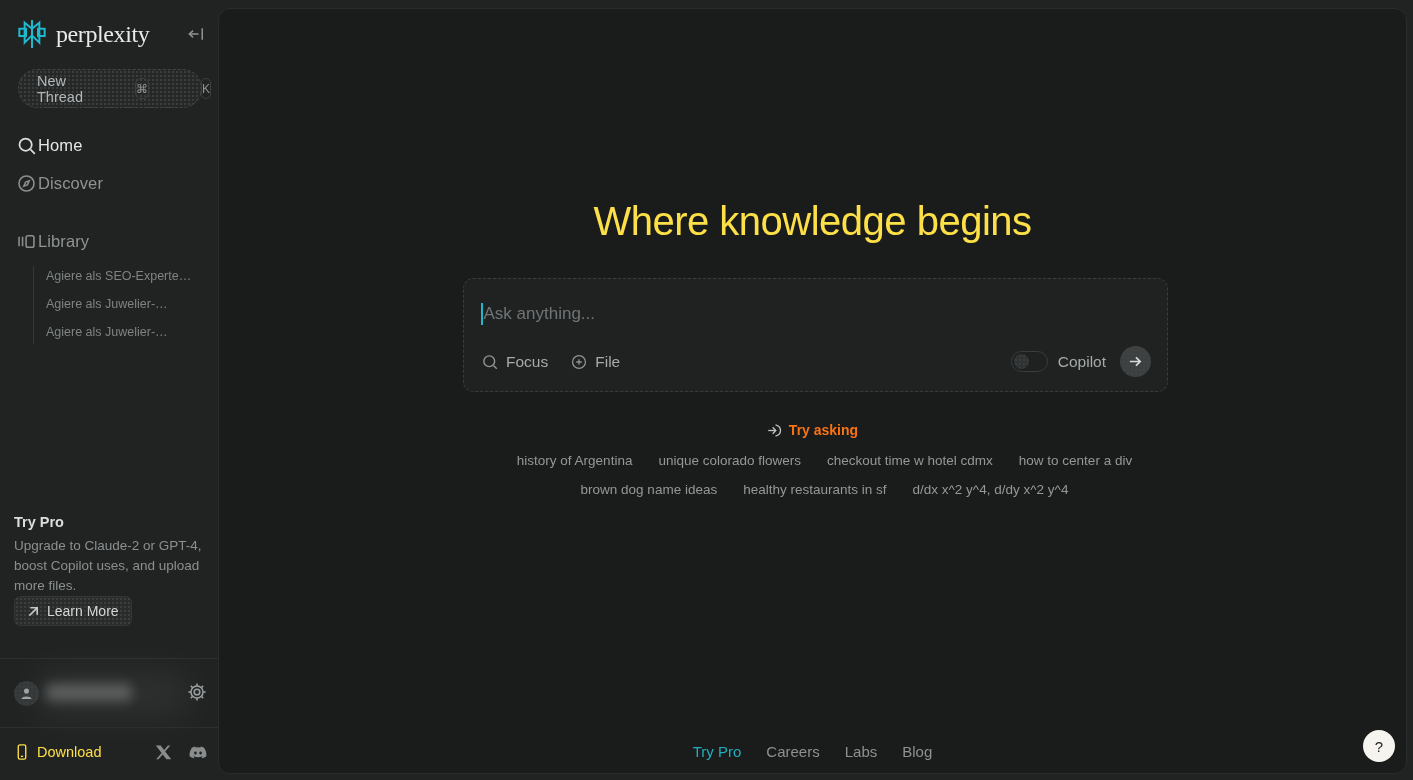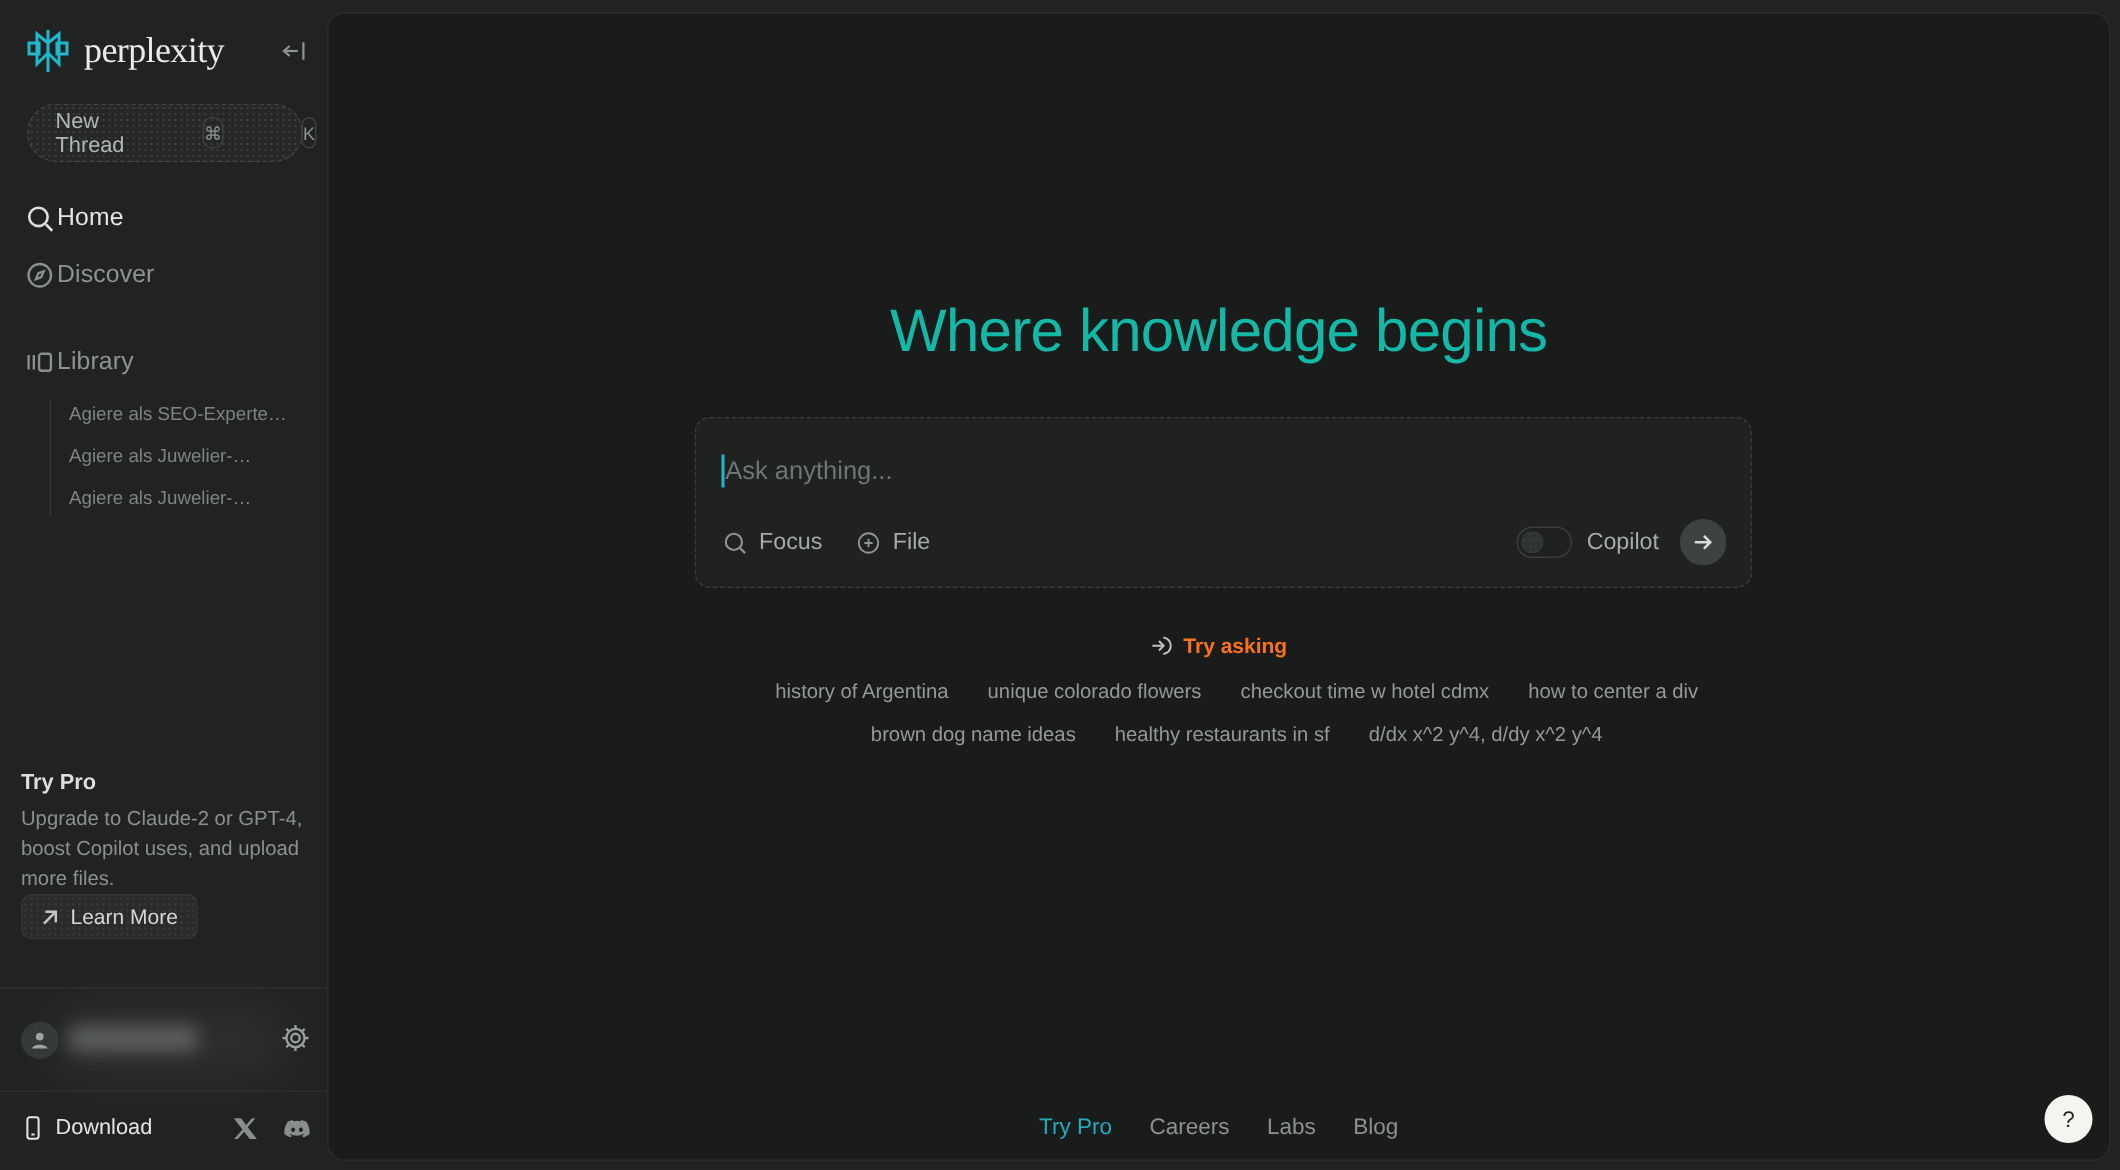--- a/index.html
+++ b/index.html
@@ -49,32 +49,32 @@
 
   .user-row { position:absolute; left:0; top:659px; width:218px; height:68px; }
   .avatar { position:absolute; left:14px; top:22px; width:25px; height:25px; border-radius:50%; background-color:#353838;
     color:#9fa3a3; display:flex; align-items:center; justify-content:center; }
   .avatar svg { width:17px; height:17px; }
   .name-blur { position:absolute; left:46px; top:25px; width:86px; height:17px; border-radius:5px; background:#6e7070; filter:blur(6px); opacity:0.75; }
   .name-halo { position:absolute; left:38px; top:12px; width:150px; height:46px; border-radius:14px; background:#5c5e5e; filter:blur(16px); opacity:0.22; }
   .gear-btn { position:absolute; right:10px; top:22px; width:22px; height:22px; color:#9a9e9e; cursor:pointer; }
 
   .download-row { position:absolute; left:0; top:728px; width:218px; height:52px; }
-  .download-link { position:absolute; left:13px; top:15px; display:flex; align-items:center; gap:6px; color:#e5e5e5; cursor:pointer; }
+  .download-link { position:absolute; left:13px; top:15px; display:flex; align-items:center; gap:6px; color:#fde047; cursor:pointer; }
   .download-link svg { width:18px; height:18px; }
   .download-label { font-size:14.5px; }
   .x-btn { position:absolute; left:155px; top:16px; width:17px; height:17px; color:#8a8d8d; cursor:pointer; }
   .discord-btn { position:absolute; left:188px; top:15px; width:20px; height:20px; color:#8a8d8d; cursor:pointer; }
 
   
   .panel { position:absolute; left:218px; top:8px; width:1189px; height:766px; background:#1a1b1b;
     border:1px solid #2a2c2c; border-radius:12px; }
 
   .headline { position:absolute; left:0; top:190px; width:100%; text-align:center; font-size:40px; font-weight:400;
-    color:#14b8a6; letter-spacing:-0.5px; }
+    color:#fde047; letter-spacing:-0.5px; }
 
   .search-box { position:absolute; left:244px; top:269px; width:705px; height:114px; background-color:#202222;
     border:1px dashed #3a3d3d; border-radius:10px; }
   .ask-line { position:absolute; left:17px; top:24px; display:flex; align-items:center; cursor:text; }
   .caret { width:1.5px; height:22px; background:#20b8cd; margin-right:1px; }
   .placeholder { font-size:17px; color:#6f7476; }
   .box-toolbar { position:absolute; left:0; bottom:14px; width:100%; padding:0 16px 0 17px; display:flex; align-items:center; }
   .tool-btn { display:flex; align-items:center; gap:7px; color:#a6aaaa; font-size:15.5px; cursor:pointer; }
   .tool-btn svg { width:18px; height:18px; color:#8f9393; }
   .tool-gap { width:22px; }

